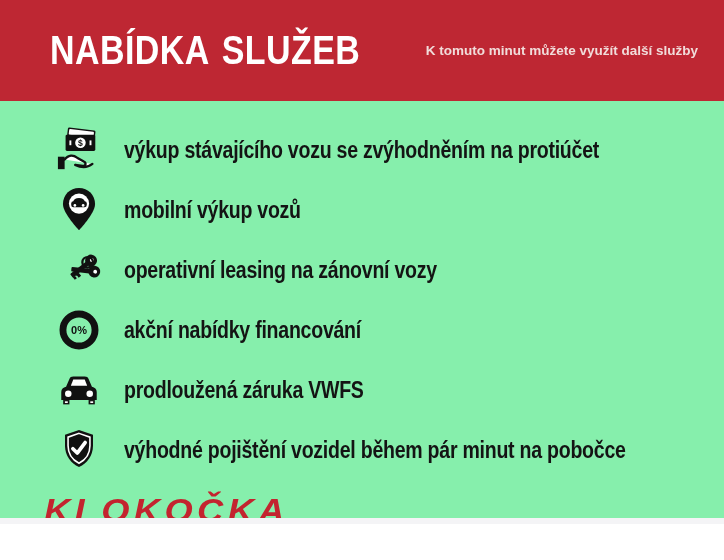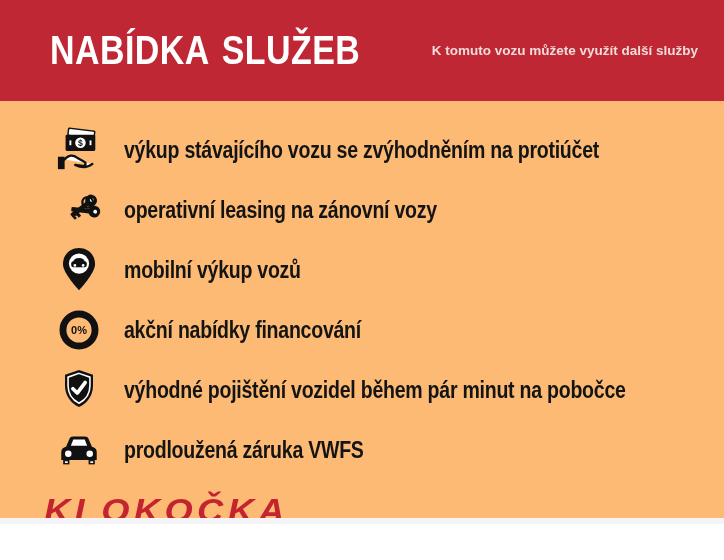--- a/index.html
+++ b/index.html
@@ -1,19 +1,19 @@
 <!DOCTYPE html>
 <html><head>
 <meta charset="utf-8">
 <style>
   html,body { margin:0; padding:0; background:#ffffff; }
   .page {
     position:relative;
     width:724px; height:524px;
-    background:#fdba74;
+    background:#86efac;
     overflow:hidden;
     font-family:"Liberation Sans", sans-serif;
   }
   
   .header {
     position:absolute; left:0; top:0; right:0; height:101px;
     background:#BE2733;
     display:flex; align-items:center;
     padding:0 22px 0 50px;
     box-sizing:border-box;
@@ -85,41 +85,55 @@
   svg { display:block; }
 </style>
 </head>
 <body>
 
 <div class="page">
 
   <div class="header">
     <span class="title">NABÍDKA SLUŽEB</span>
     <div class="subtitle">
-      <div>K tomuto vozu můžete využít další služby</div>
+      <div>K tomuto minut můžete využít další služby</div>
     </div>
   </div>
 
   <div class="services">
 
     <div class="service-row">
       <span class="icon-box">
         <svg width="46" height="50" viewBox="0 0 48 48">
           <rect x="12" y="2" width="29" height="9" rx="1.5" fill="#111" transform="rotate(7 26 6)"></rect>
           <rect x="13.5" y="3.5" width="26" height="6" rx="1" fill="#fff" transform="rotate(7 26 6)"></rect>
           <rect x="10" y="8" width="31" height="17" rx="1.5" fill="#111"></rect>
           <circle cx="25.5" cy="16.5" r="5.5" fill="#fff"></circle>
           <text x="25.5" y="20" text-anchor="middle" font-size="9" font-weight="bold" fill="#111" font-family="Liberation Sans, sans-serif">$</text>
           <rect x="14" y="14" width="2" height="5" fill="#fff"></rect>
           <rect x="35" y="14" width="2" height="5" fill="#fff"></rect>
           <rect x="2" y="31" width="7" height="13" fill="#111"></rect>
           <path d="M9 34 c4 -5 9 -5 13 -2 l7 4 c3 1.5 2 5 -1 4.5 l-8 -1 c6 3 13 3 18 -1" stroke="#111" stroke-width="2.4" fill="#fff" stroke-linecap="round" stroke-linejoin="round"></path>
         </svg>
       </span>
       <span class="service-label">výkup stávajícího vozu se zvýhodněním na protiúčet</span>
+    </div>
+
+    <div class="service-row">
+      <span class="icon-box">
+        <svg width="44" height="50" viewBox="0 0 48 52">
+          <path d="M24 2 C34 2 41.5 9.5 41.5 19.5 C41.5 30 24 48 24 48 C24 48 6.5 30 6.5 19.5 C6.5 9.5 14 2 24 2 Z" fill="#111"></path>
+          <circle cx="24" cy="19" r="11" fill="#fff"></circle>
+          <path d="M17.5 17.5 q1 -4.5 6.5 -4.5 q5.5 0 6.5 4.5 Z" fill="#111"></path>
+          <rect x="15.5" y="16.5" width="17" height="6.5" rx="2.5" fill="#111"></rect>
+          <circle cx="19.5" cy="21" r="1.5" fill="#fff"></circle>
+          <circle cx="28.5" cy="21" r="1.5" fill="#fff"></circle>
+        </svg>
+      </span>
+      <span class="service-label">mobilní výkup vozů</span>
     </div>
 
     <div class="service-row">
       <span class="icon-box">
         <svg width="46" height="48" viewBox="0 0 48 48">
           <g fill="#111">
             <g transform="rotate(52 24 24)">
               <circle cx="24" cy="8" r="6.2"></circle>
               <circle cx="24" cy="7" r="2" fill="#fff"></circle>
               <rect x="21.6" y="12" width="4.8" height="22" rx="1"></rect>
@@ -134,69 +148,55 @@
             </g>
           </g>
           <circle cx="33" cy="16" r="5.5" fill="none" stroke="#111" stroke-width="2.4"></circle>
         </svg>
       </span>
       <span class="service-label">operativní leasing na zánovní vozy</span>
     </div>
 
     <div class="service-row">
       <span class="icon-box">
-        <svg width="44" height="50" viewBox="0 0 48 52">
-          <path d="M24 2 C34 2 41.5 9.5 41.5 19.5 C41.5 30 24 48 24 48 C24 48 6.5 30 6.5 19.5 C6.5 9.5 14 2 24 2 Z" fill="#111"></path>
-          <circle cx="24" cy="19" r="11" fill="#fff"></circle>
-          <path d="M17.5 17.5 q1 -4.5 6.5 -4.5 q5.5 0 6.5 4.5 Z" fill="#111"></path>
-          <rect x="15.5" y="16.5" width="17" height="6.5" rx="2.5" fill="#111"></rect>
-          <circle cx="19.5" cy="21" r="1.5" fill="#fff"></circle>
-          <circle cx="28.5" cy="21" r="1.5" fill="#fff"></circle>
-        </svg>
-      </span>
-      <span class="service-label">mobilní výkup vozů</span>
-    </div>
-
-    <div class="service-row">
-      <span class="icon-box">
         <svg width="44" height="46" viewBox="0 0 48 48">
           <circle cx="24" cy="24" r="17.5" fill="none" stroke="#111" stroke-width="7.5"></circle>
           <text x="24" y="28.5" text-anchor="middle" font-size="12" font-weight="bold" fill="#111" font-family="Liberation Sans, sans-serif">0%</text>
         </svg>
       </span>
       <span class="service-label">akční nabídky financování</span>
-    </div>
-
-    <div class="service-row">
-      <span class="icon-box">
-        <svg width="42" height="46" viewBox="0 0 48 50">
-          <path d="M24 2 L40 7.5 V20 C40 31 33.5 40 24 44.5 C14.5 40 8 31 8 20 V7.5 Z" fill="#111"></path>
-          <path d="M24 6 L36.5 10.3 V20.2 C36.5 29 31.5 36.3 24 40.2 C16.5 36.3 11.5 29 11.5 20.2 V10.3 Z" fill="none" stroke="#fff" stroke-width="1.8"></path>
-          <path d="M17 23.5 L22 28.5 L31 16.5" stroke="#fff" stroke-width="4.2" fill="none" stroke-linecap="round" stroke-linejoin="round"></path>
-        </svg>
-      </span>
-      <span class="service-label">výhodné pojištění vozidel během pár minut na pobočce</span>
     </div>
 
     <div class="service-row">
       <span class="icon-box">
         <svg width="46" height="44" viewBox="0 0 48 44">
           <g fill="#111">
             <path d="M10.5 18.5 L14 10.5 C14.8 8.7 16 8 18 8 h12 c2 0 3.2 0.7 4 2.5 L37.5 18.5 C40.5 19.3 42.5 21 42.5 24 V32.5 H5.5 V24 C5.5 21 7.5 19.3 10.5 18.5 Z"></path>
             <rect x="7.5" y="32.5" width="6.5" height="4.5"></rect>
             <rect x="34" y="32.5" width="6.5" height="4.5"></rect>
           </g>
           <path d="M15.5 17.5 L18 11 h12 L32.5 17.5 Z" fill="#fff"></path>
           <circle cx="12.8" cy="25.8" r="3.4" fill="#fff"></circle>
           <circle cx="35.2" cy="25.8" r="3.4" fill="#fff"></circle>
           <rect x="9.3" y="33.8" width="3" height="1.8" fill="#fff"></rect>
           <rect x="35.8" y="33.8" width="3" height="1.8" fill="#fff"></rect>
         </svg>
       </span>
       <span class="service-label">prodloužená záruka VWFS</span>
     </div>
 
+    <div class="service-row">
+      <span class="icon-box">
+        <svg width="42" height="46" viewBox="0 0 48 50">
+          <path d="M24 2 L40 7.5 V20 C40 31 33.5 40 24 44.5 C14.5 40 8 31 8 20 V7.5 Z" fill="#111"></path>
+          <path d="M24 6 L36.5 10.3 V20.2 C36.5 29 31.5 36.3 24 40.2 C16.5 36.3 11.5 29 11.5 20.2 V10.3 Z" fill="none" stroke="#fff" stroke-width="1.8"></path>
+          <path d="M17 23.5 L22 28.5 L31 16.5" stroke="#fff" stroke-width="4.2" fill="none" stroke-linecap="round" stroke-linejoin="round"></path>
+        </svg>
+      </span>
+      <span class="service-label">výhodné pojištění vozidel během pár minut na pobočce</span>
+    </div>
+
   </div>
 
   <span class="logo">KLOKOČKA</span>
 
   <div class="bottom-strip"></div>
 </div>
 
 </body></html>

